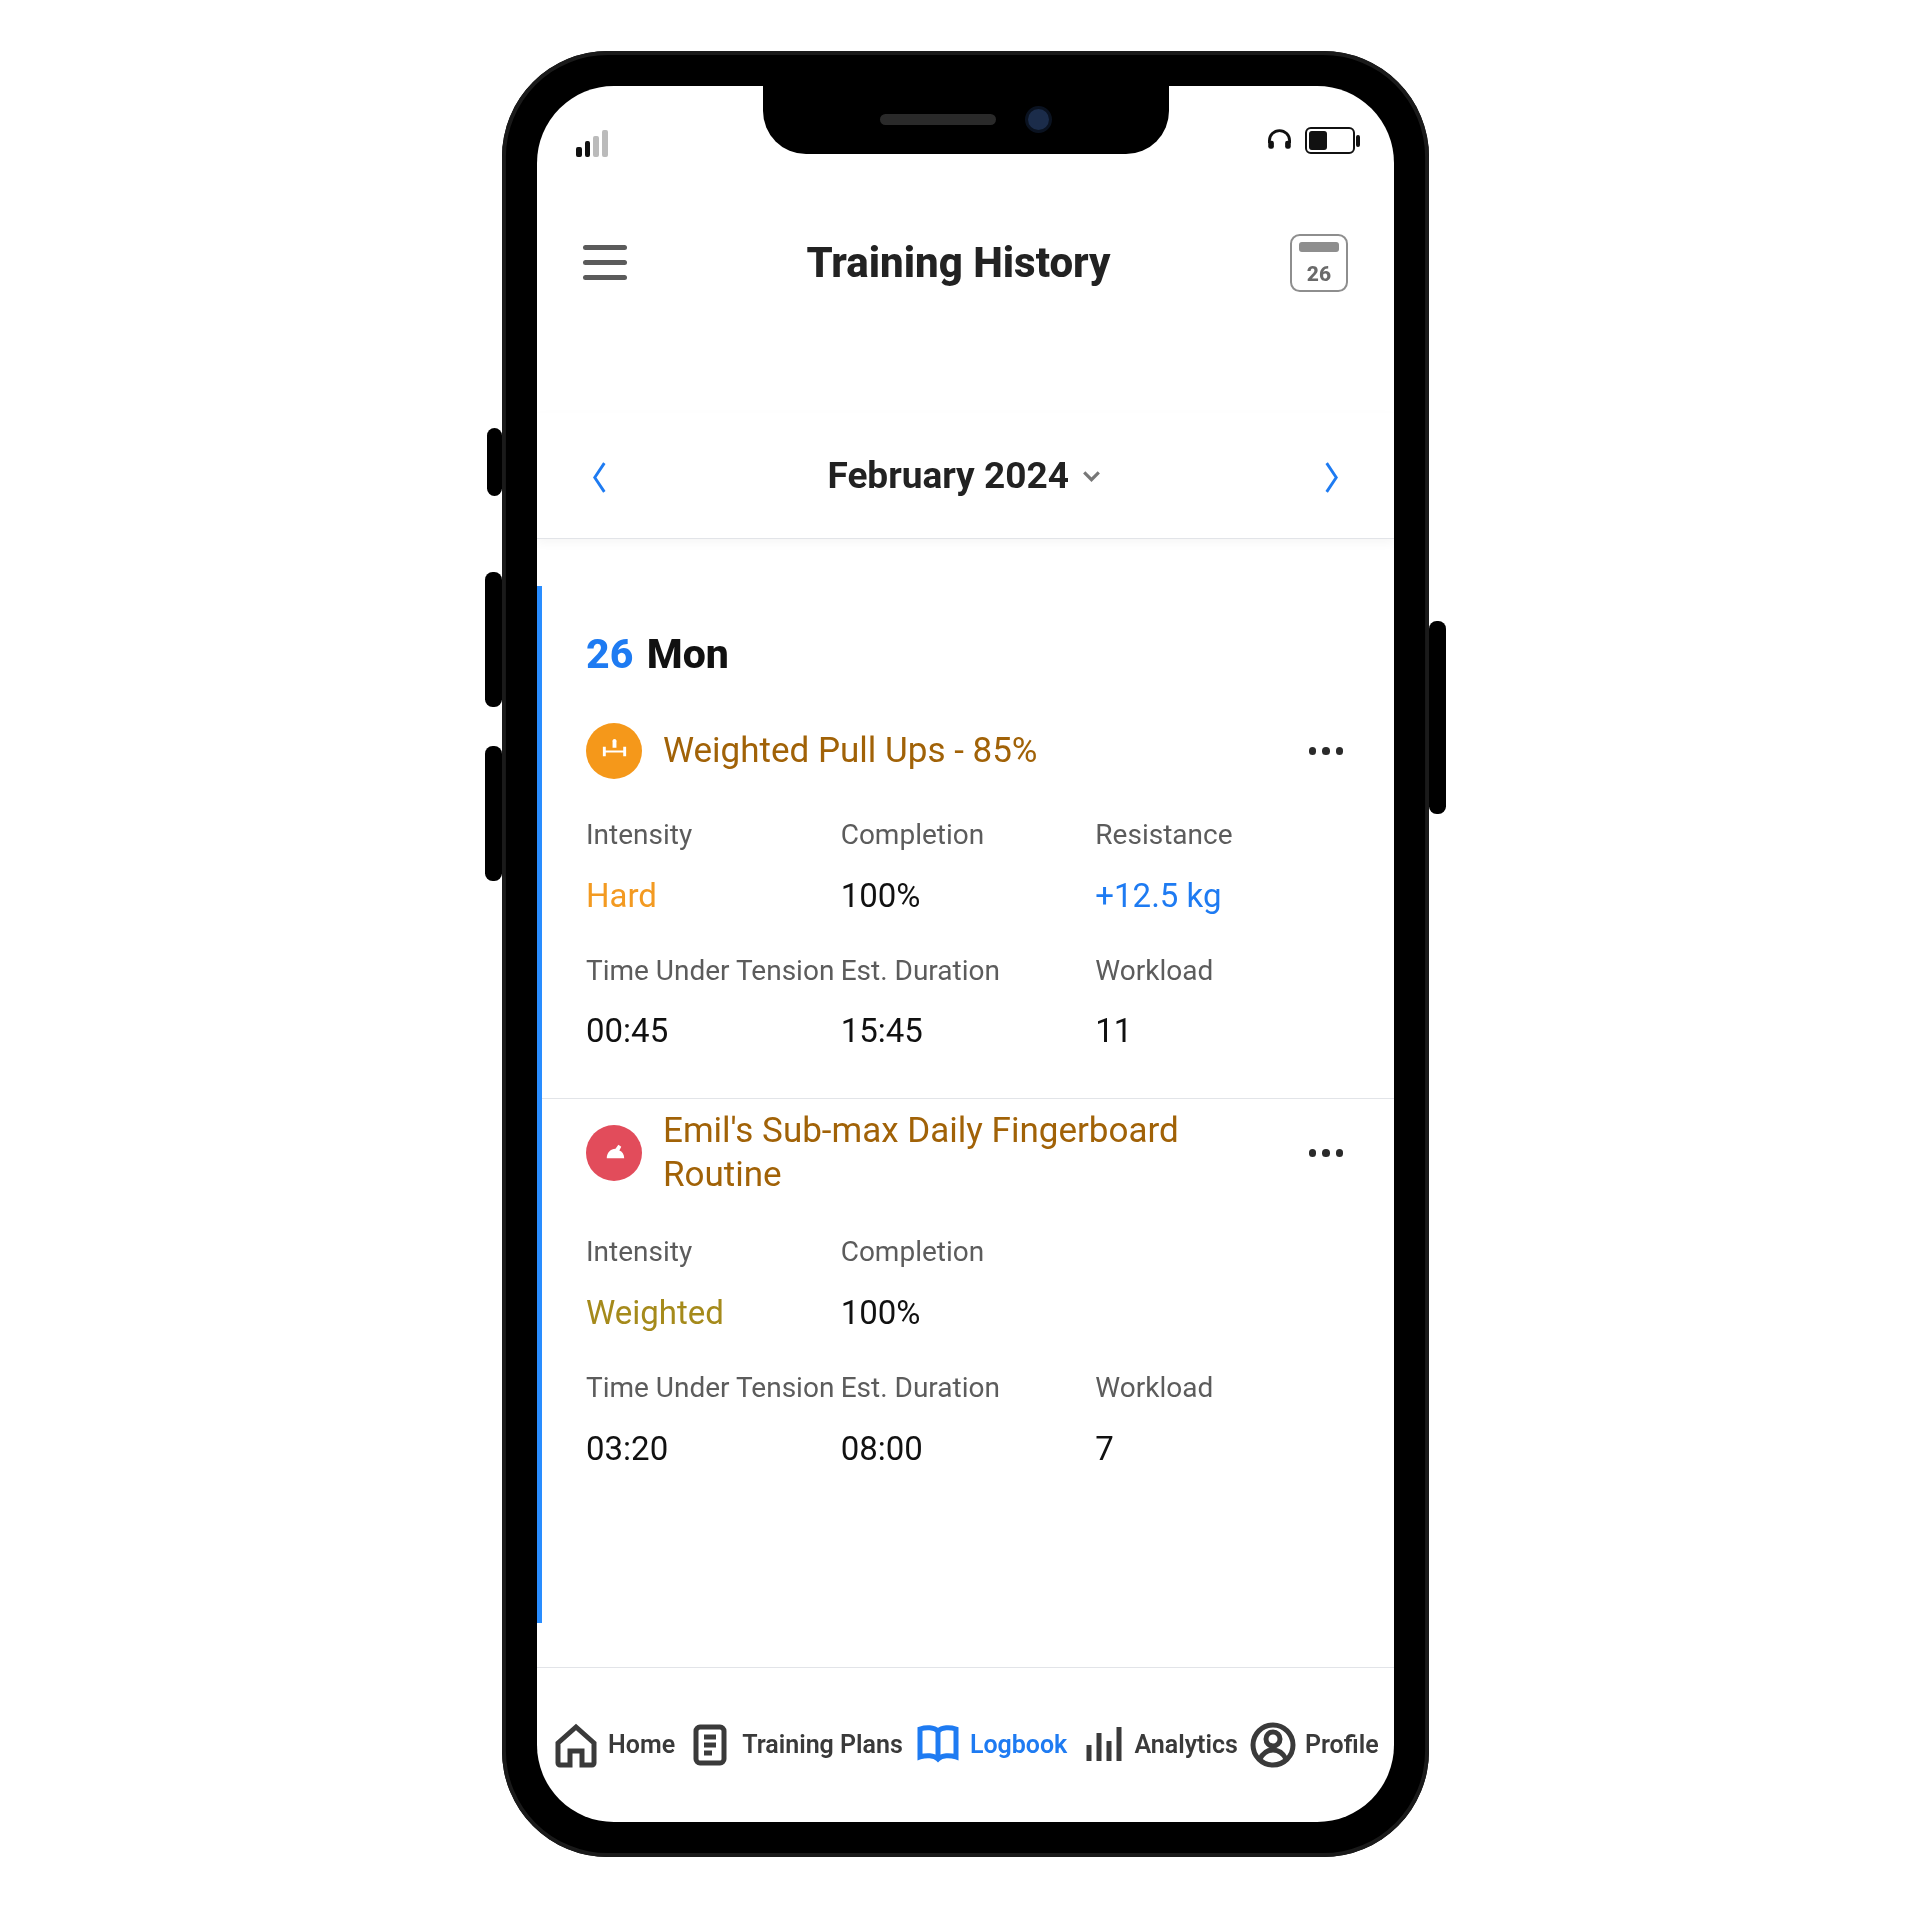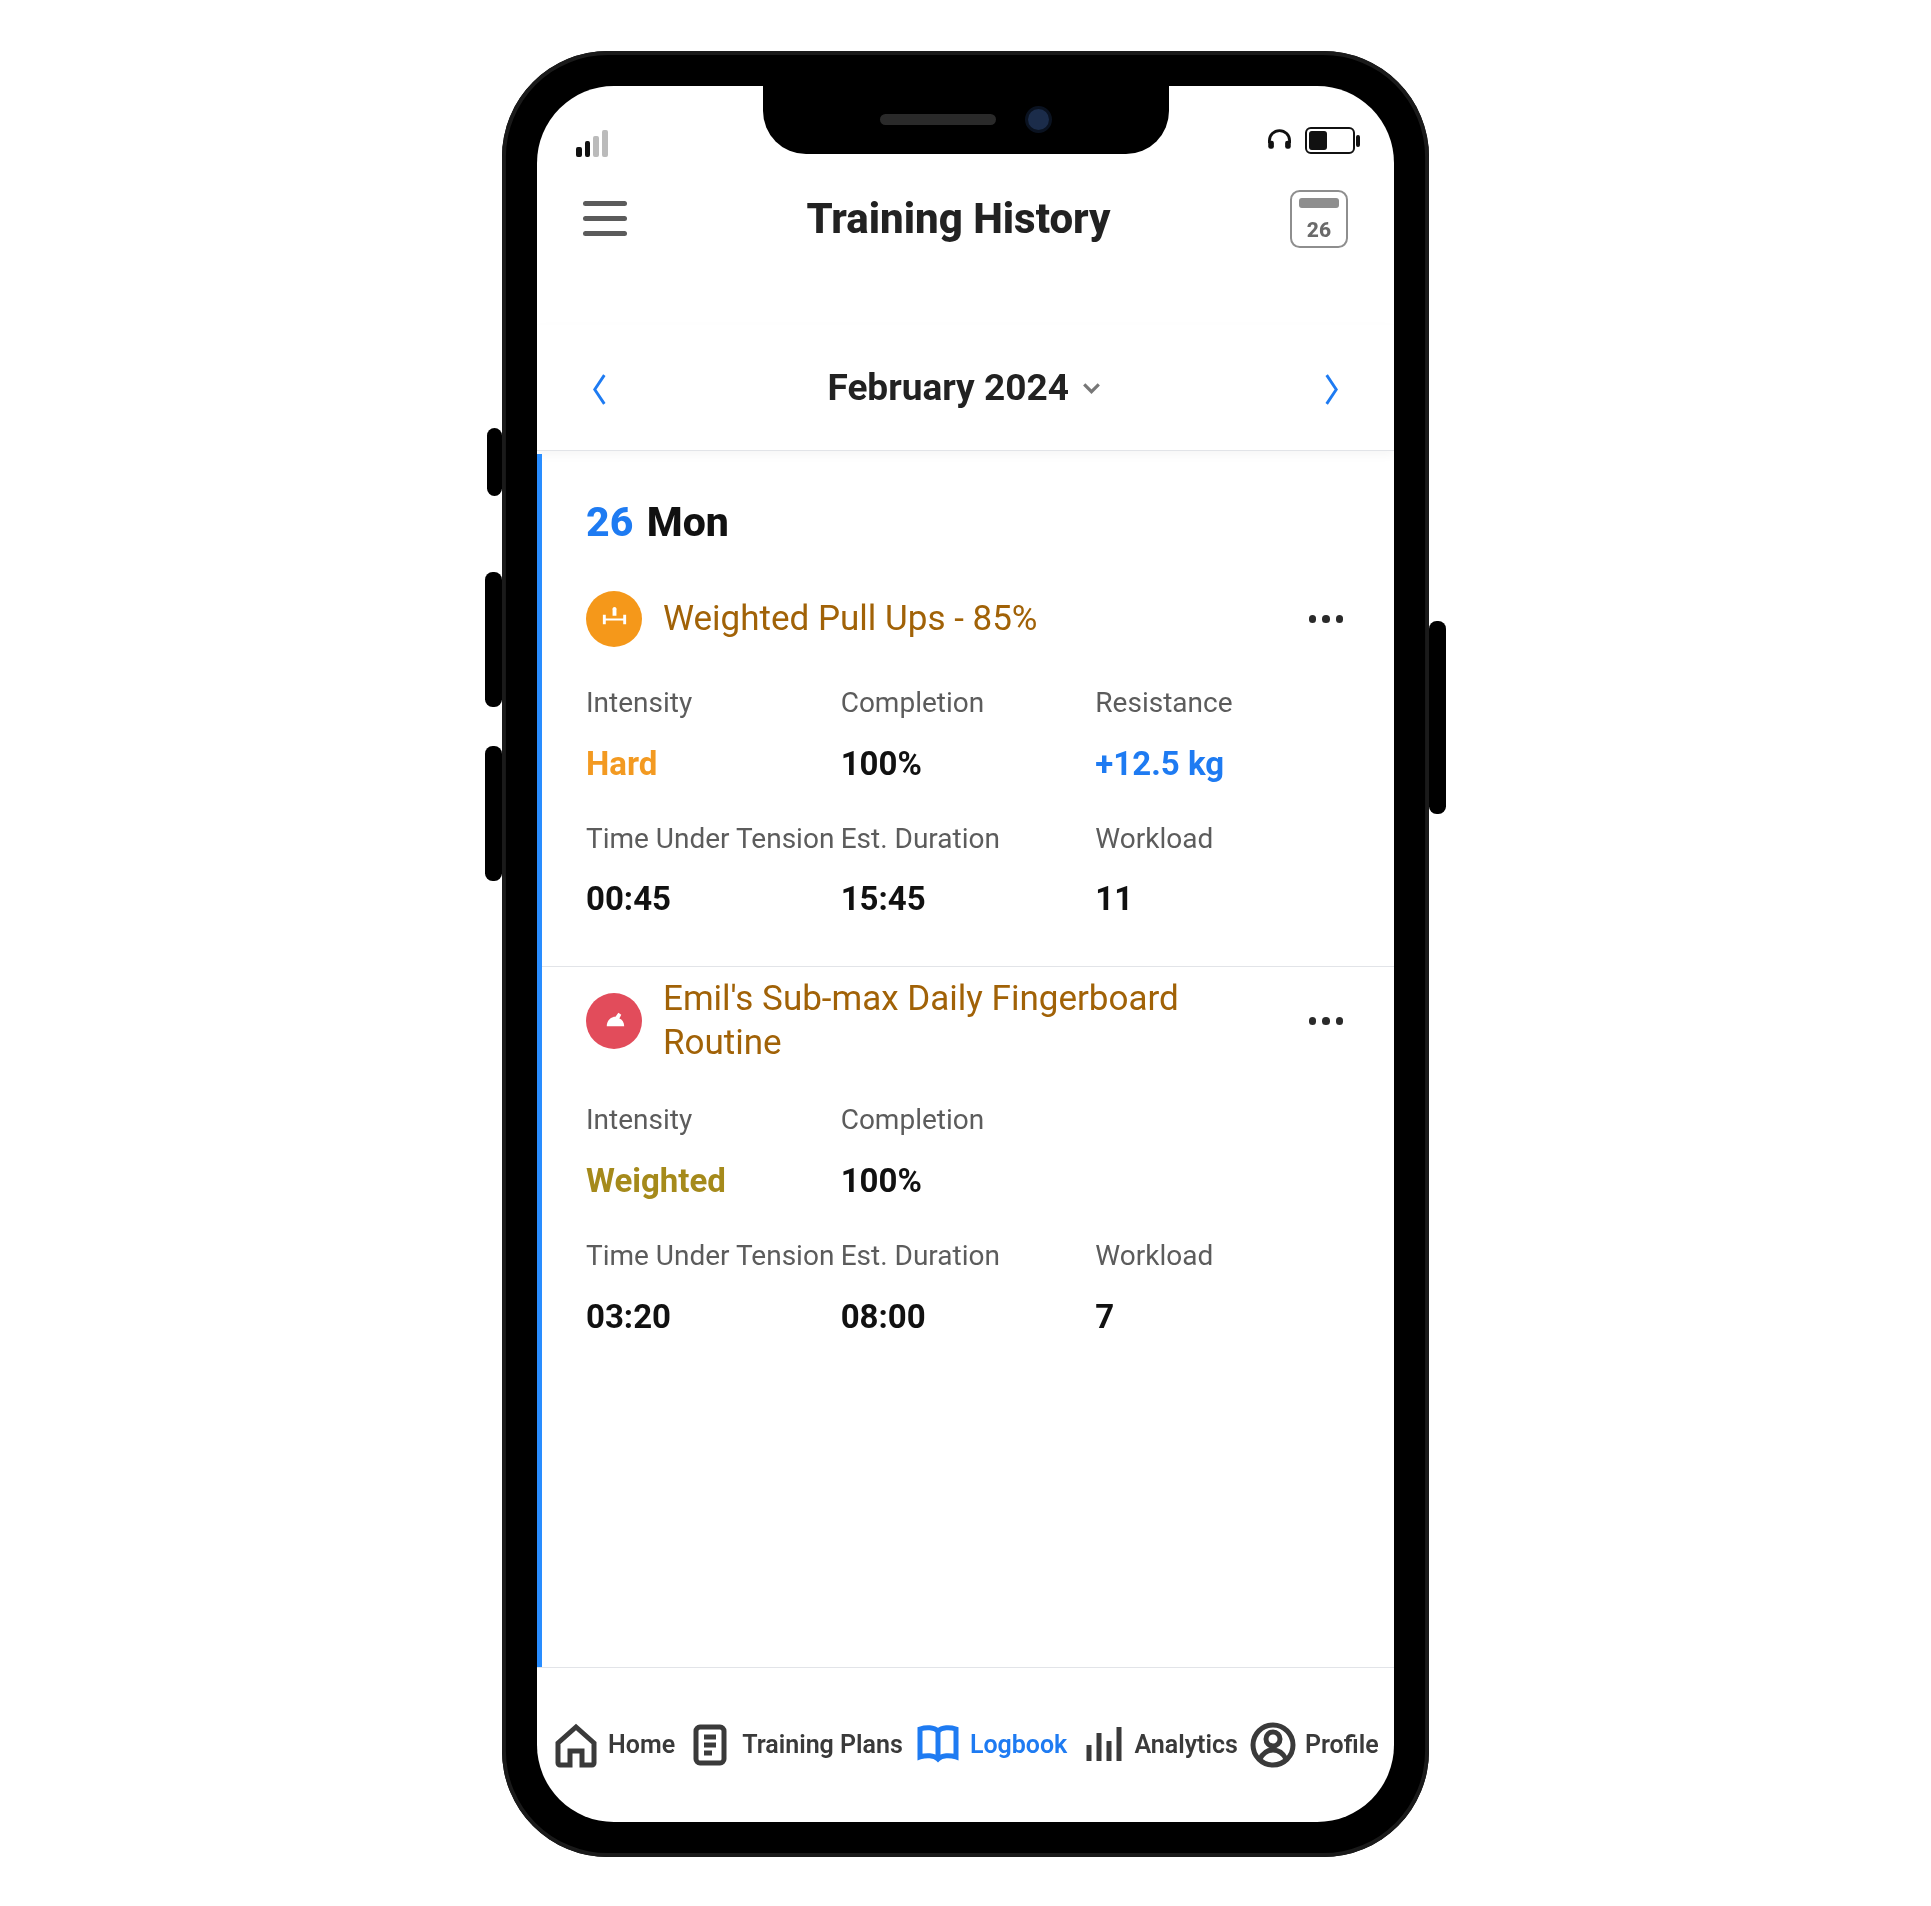--- a/index.html
+++ b/index.html
@@ -33,21 +33,21 @@
   .phone .btn-volu{left:-17.4px;top:521px;width:17.4px;height:135px;}
   .phone .btn-vold{left:-17.4px;top:695px;width:17.4px;height:135px;}
   .phone .btn-pwr {right:-17.4px;top:570px;width:17.4px;height:193px;}
 
   .screen{
     position:relative;
     width:100%;height:100%;
     background:#fff;
     border-radius:77px;
     overflow:hidden;
-    display:flex;flex-direction:column;
+    display:flex;flex-direction:column;gap:44px;
   }
 
   .notch{
     position:absolute;top:0;left:50%;transform:translateX(-50%);
     width:406px;height:68px;background:#000;
     border-bottom-left-radius:43px;border-bottom-right-radius:43px;
     z-index:10;display:flex;align-items:center;justify-content:center;gap:29px;
   }
   .notch .speaker{width:116px;height:11.6px;background:#2a2a2a;border-radius:5.8px;}
   .notch .cam{width:21px;height:21px;border-radius:50%;background:#1b2c4a;border:3.9px solid #0a1220;}
@@ -107,21 +107,21 @@
   .wk-icon{width:56px;height:56px;border-radius:50%;display:flex;align-items:center;justify-content:center;flex-shrink:0;}
   .wk-icon.orange{background:#f5981a;}
   .wk-icon.red{background:#e24c5b;}
   .wk-icon svg{width:31px;height:31px;fill:#fff;}
   .wk-title{font-size:35px;font-weight:400;color:#a16207;line-height:1.25;flex:1;}
   .more{width:48px;cursor:pointer;display:flex;justify-content:center;gap:5.8px;}
   .more i{width:7.7px;height:7.7px;border-radius:50%;background:#2a2a2a;display:block;}
 
   .stats{display:grid;grid-template-columns:1fr 1fr 1fr;row-gap:39px;margin-top:39px;}
   .stat .lbl{font-size:28px;color:#5c5c5c;margin-bottom:5.8px;line-height:1.2;}
-  .stat .val{font-size:33px;font-weight:700;color:#111;margin-top:24px;}
+  .stat .val{font-size:33px;font-weight:400;color:#111;margin-top:24px;}
   .val.hard{color:var(--orange);}
   .val.moderate{color:var(--olive);}
   .val.blue{color:var(--blue);}
 
   
   .tabbar{border-top:1px solid var(--line);height:154px;display:flex;align-items:center;justify-content:space-around;padding:0 9.7px;}
   .tab{display:flex;flex-direction:row;align-items:center;gap:7.7px;color:#3a3a3a;font-size:25px;font-weight:600;cursor:pointer;}
   .tab svg{width:48px;height:48px;fill:none;stroke:#3a3a3a;stroke-width:2.5;}
   .tab.active{color:var(--blue);}
   .tab.active svg{stroke:var(--blue);}

